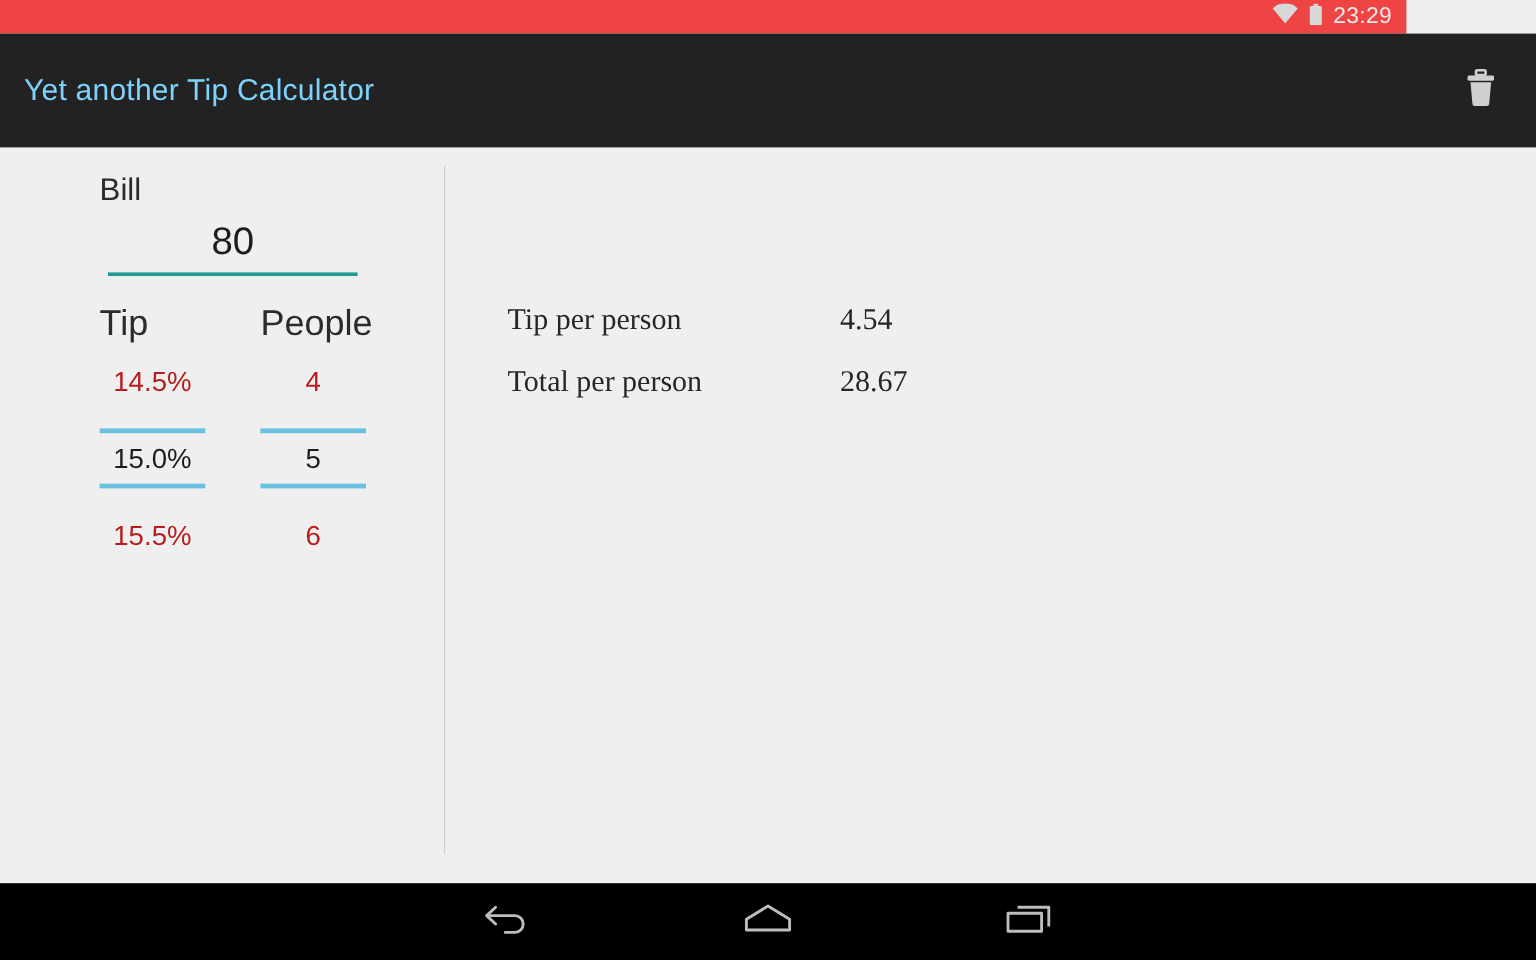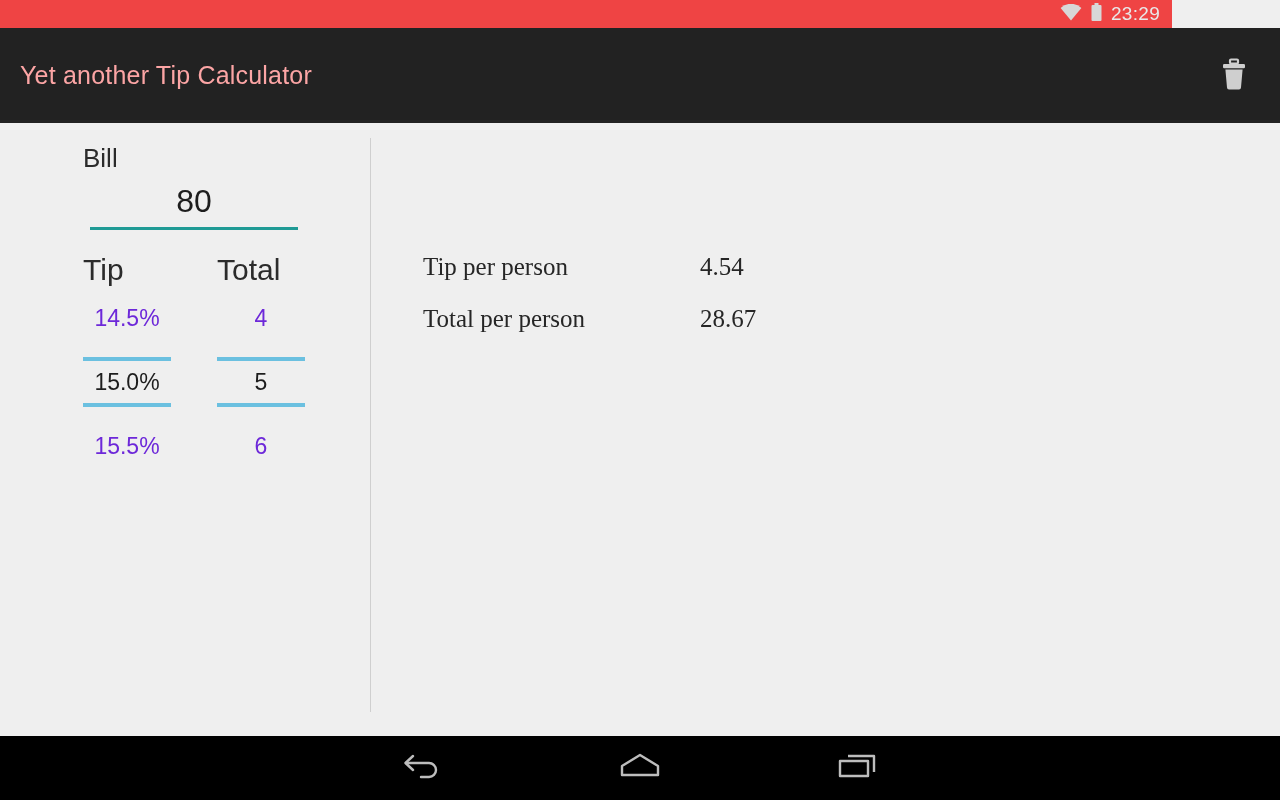--- a/index.html
+++ b/index.html
@@ -22,21 +22,21 @@
     position:relative; top:-1px;
   }
   .si { display:block; }
 
   
   .actionbar {
     position:absolute; top:28px; left:0; width:1280px; height:95px;
     background:#222222; display:flex; align-items:center;
   }
   .actionbar .title {
-    color:#fca5a5; font-size:25px; margin-left:20px; font-weight:400;
+    color:#7dd3fc; font-size:25px; margin-left:20px; font-weight:400;
     letter-spacing:.2px;
   }
   .actionbar .spacer { flex:1; }
   .trash-btn {
     width:64px; height:64px; margin-right:14px;
     display:flex; align-items:center; justify-content:center;
   }
   .bar-shadow {
     position:absolute; top:123px; left:0; width:1280px; height:6px;
     background:linear-gradient(to bottom, rgba(0,0,0,.22), rgba(0,0,0,0));
@@ -81,21 +81,21 @@
   .h-people { left:217px; }
 
   .picker-col { position:absolute; top:44px; width:88px; }
   .col-tip    { left:83px; }
   .col-people { left:217px; }
 
   .pk-item {
     text-align:center; font-size:23px; height:42px; line-height:42px;
     color:#1d1d1d;
   }
-  .pk-item.dim { color:#6d28d9;text-align:center; }
+  .pk-item.dim { color:#b91c1c;text-align:center; }
   .pk-item.sel { color:#1d1d1d; font-size:23px; }
   .pk-div { height:4px; background:#6bc0e0; width:100%; }
   .pk-gap-top { height:18px; }
   .pk-gap-bot { height:18px; }
 
   
   .right-pane { position:absolute; left:370px; top:0; width:910px; height:613px;font-family:Liberation Serif, serif; }
   .result-row {
     position:absolute; height:42px; display:flex; align-items:center;
   }
@@ -164,21 +164,21 @@
 
       <div class="bill-field">
         <span class="bill-value">80</span>
         <div class="bill-underline"></div>
       </div>
 
       <div class="pickers">
 
         <div class="picker-head">
           <span class="h h-tip">Tip</span>
-          <span class="h h-people">Total</span>
+          <span class="h h-people">People</span>
         </div>
 
         <div class="picker-col col-tip">
           <div class="pk-item dim">14.5%</div>
           <div class="pk-gap-top"></div>
           <div class="pk-div"></div>
           <div class="pk-item sel">15.0%</div>
           <div class="pk-div"></div>
           <div class="pk-gap-bot"></div>
           <div class="pk-item dim">15.5%</div>

